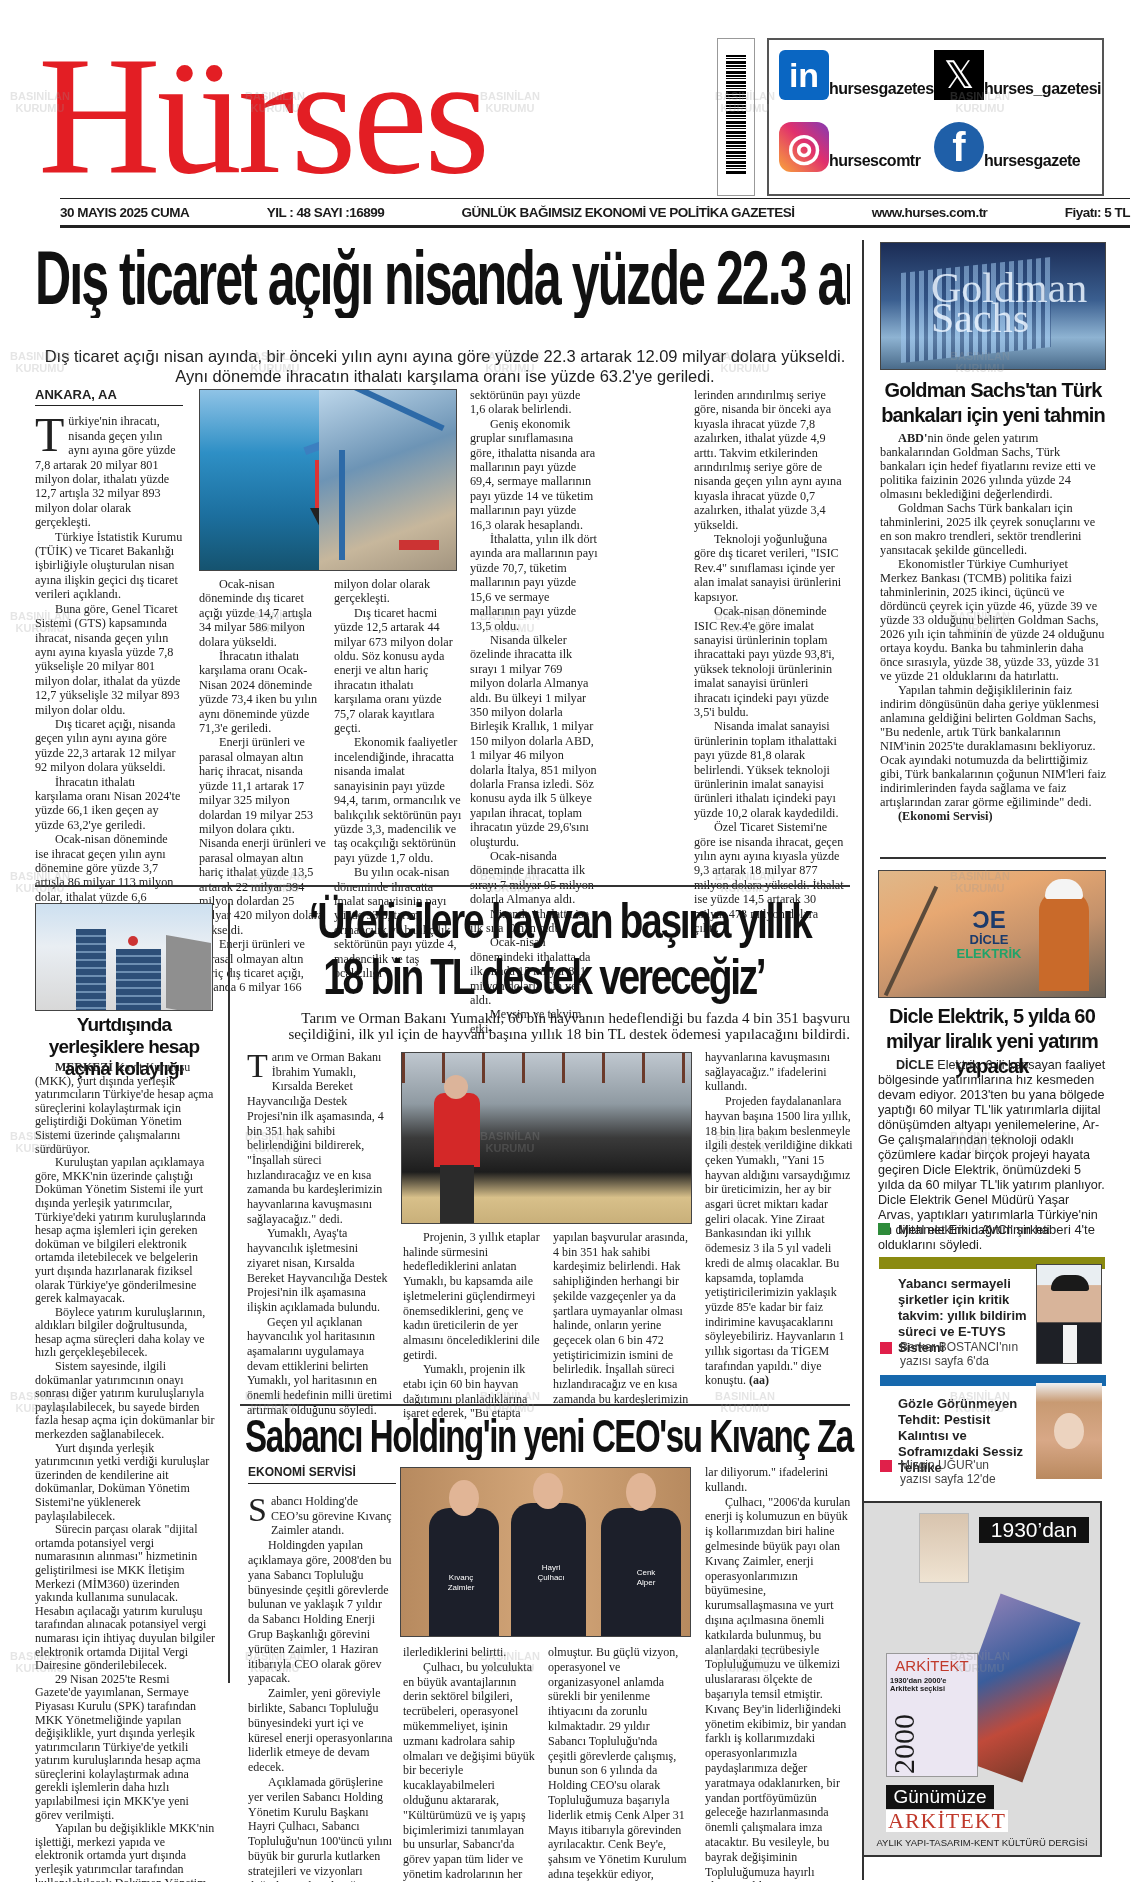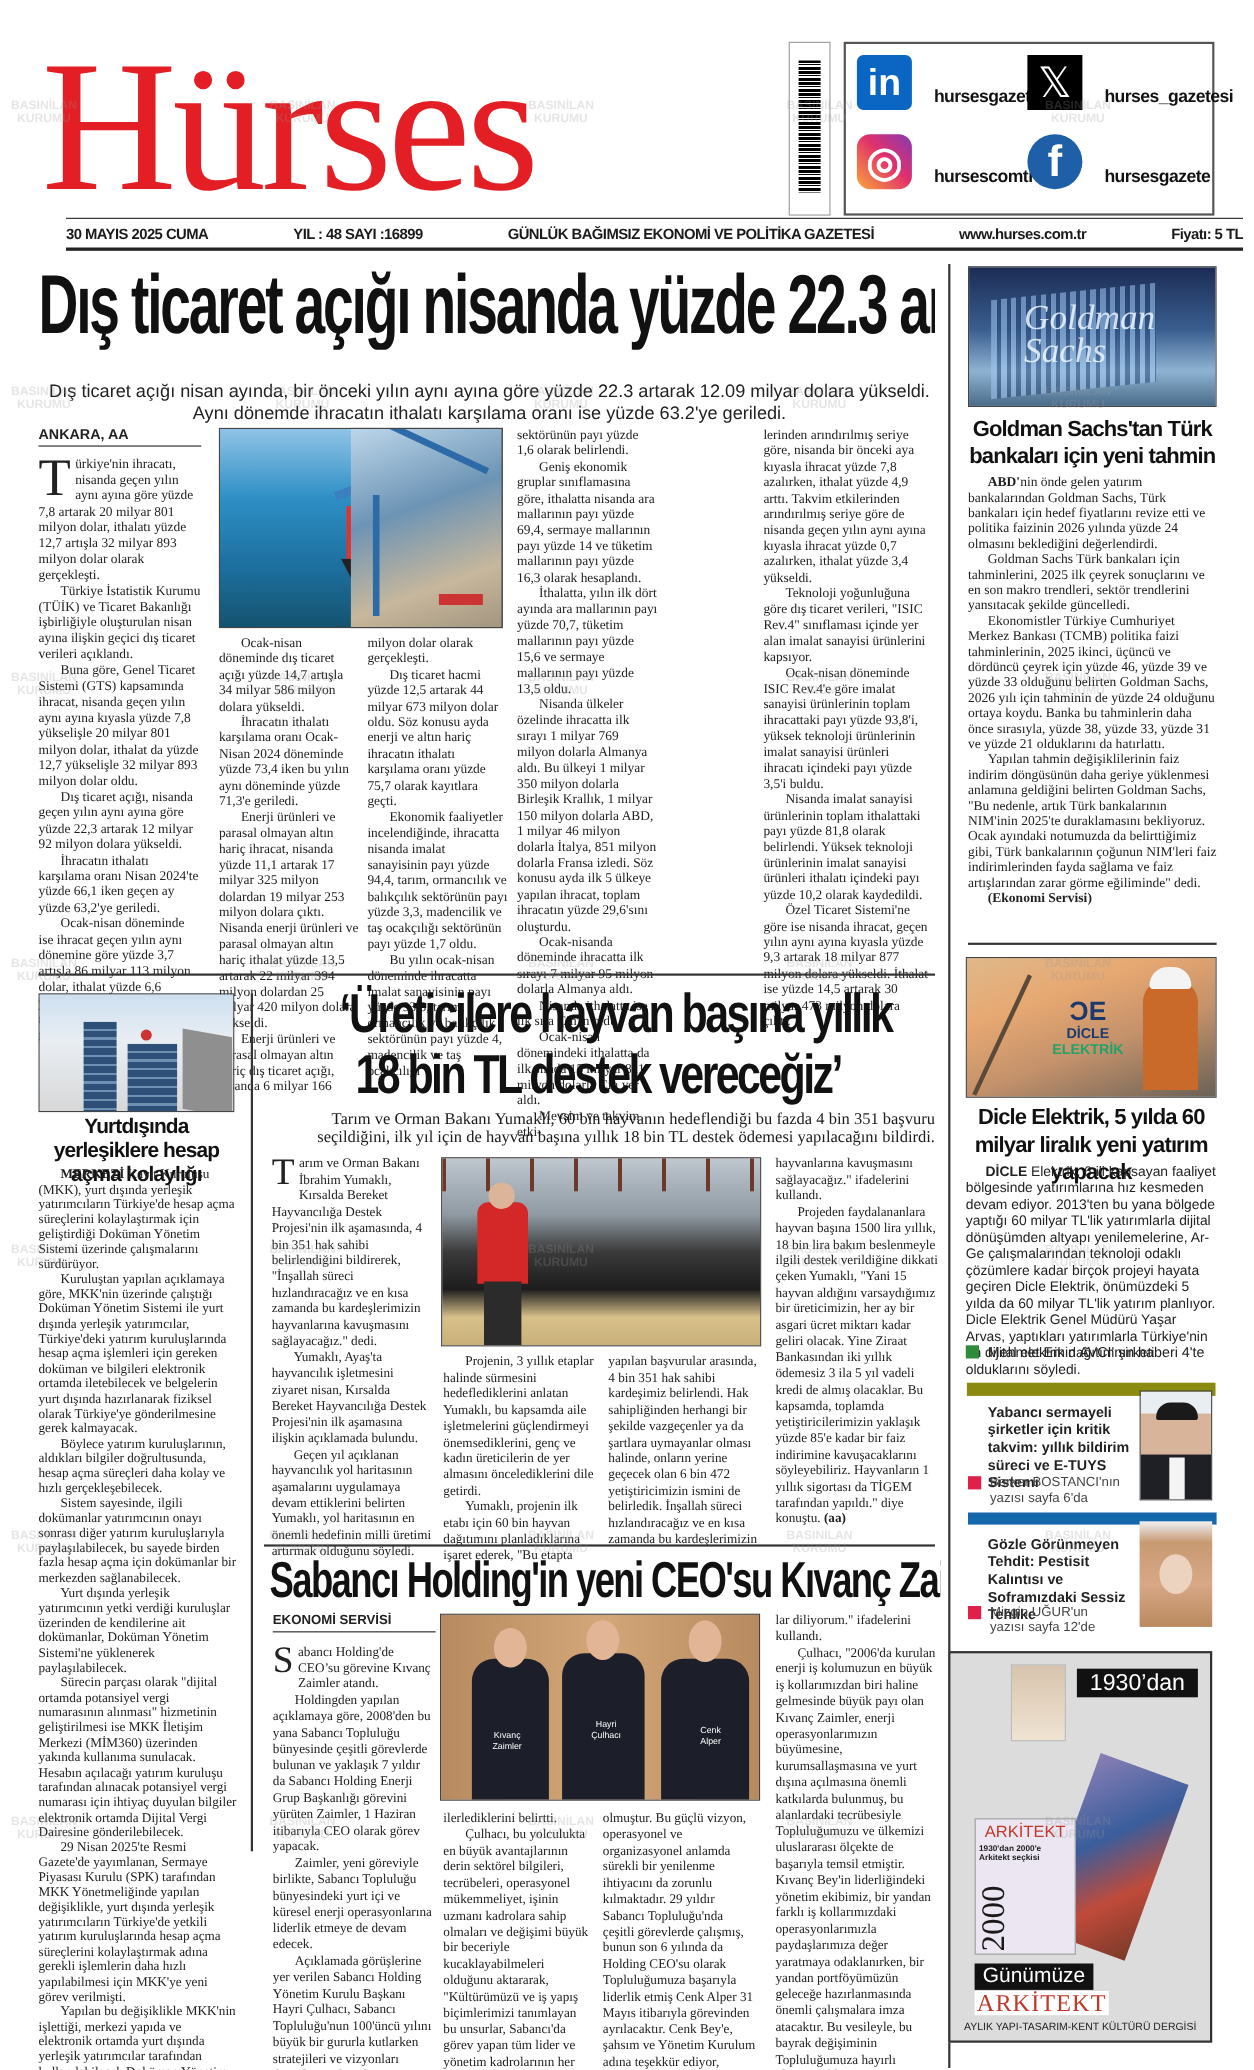--- a/index.html
+++ b/index.html
@@ -1,21 +1,21 @@
 <!DOCTYPE html>
 <html><head>
 <meta charset="utf-8">
 <style>
   * { box-sizing: border-box; margin: 0; padding: 0; }
   body { width: 1140px; height: 1882px; background: #fff; font-family: "Liberation Serif", serif; color: #1a1a1a; position: relative; overflow: hidden; }
   .abs { position: absolute; }
   .masthead-logo { left: 38px; top: 40px; font-family: "Liberation Serif", serif; font-size: 170px; color: #e31e24; letter-spacing: -4px; line-height: 150px; font-weight: normal; }
   .barcode { left: 717px; top: 38px; width: 38px; height: 158px; border: 1px solid #999; background: repeating-linear-gradient(to bottom, #000 0 2px, #fff 2px 3px, #000 3px 4px, #fff 4px 6px, #000 6px 9px, #fff 9px 10px); background-size: 20px 120px; background-repeat: no-repeat; background-position: 8px 16px; }
   .social-box { left: 767px; top: 38px; width: 337px; height: 158px; border: 2px solid #555; }
-  .social-item { position: absolute; display: flex; align-items: flex-end; gap: 20px; }
+  .social-item { position: absolute; display: flex; align-items: flex-end; gap: 0; }
   .social-icon { width: 50px; height: 50px; border-radius: 6px; display: flex; align-items: center; justify-content: center; color: #fff; font-family: "Liberation Sans", sans-serif; font-weight: bold; }
   .social-handle { font-family: "Liberation Sans", sans-serif; font-weight: bold; font-size: 16px; color: #111; letter-spacing: -0.5px; margin-bottom: 2px; }
   .dateline { left: 35px; top: 198px; width: 1070px; height: 30px; border-top: 1.5px solid #222; border-bottom: 3px solid #222; display: flex; justify-content: space-between; align-items: center; font-family: "Liberation Sans", sans-serif; font-weight: bold; font-size: 13.5px; letter-spacing: -0.5px; margin-left: 25px; }
   .headline-xl { font-family: "Liberation Sans", sans-serif; font-weight: bold; color: #111; letter-spacing: -3px; transform-origin: left top; white-space: nowrap; }
   .deck { font-family: "Liberation Sans", sans-serif; font-size: 16.5px; text-align: center; color: #222; line-height: 20px; }
   .col { font-size: 12.2px; line-height: 14.4px; text-align: left; color: #222; }
   .col p { text-indent: 20px; }
   .col p.noind { text-indent: 0; }
   .dropcap { float: left; font-size: 48px; line-height: 38px; margin-right: 4px; margin-top: 2px; }
   .byline { font-family: "Liberation Sans", sans-serif; font-weight: bold; font-size: 13px; border-bottom: 1.5px solid #222; padding-bottom: 3px; }
@@ -124,21 +124,21 @@
   <p>Ocak-nisan döneminde ISIC Rev.4'e göre imalat sanayisi ürünlerinin toplam ihracattaki payı yüzde 93,8'i, yüksek teknoloji ürünlerinin imalat sanayisi ürünleri ihracatı içindeki payı yüzde 3,5'i buldu.</p>
   <p>Nisanda imalat sanayisi ürünlerinin toplam ithalattaki payı yüzde 81,8 olarak belirlendi. Yüksek teknoloji ürünlerinin imalat sanayisi ürünleri ithalatı içindeki payı yüzde 10,2 olarak kaydedildi.</p>
   <p>Özel Ticaret Sistemi'ne göre ise nisanda ihracat, geçen yılın aynı ayına kıyasla yüzde 9,3 artarak 18 milyar 877 milyon dolara yükseldi. İthalat ise yüzde 14,5 artarak 30 milyar 473 milyon dolara çıktı.</p>
 </div>
 
 <div class="vrule" style="left:862px; top:240px; height:1640px; width:2px;"></div>
 <div class="hrule" style="left:35px; top:885px; width:815px;"></div>
 
 <div class="photo" style="left:880px; top:242px; width:226px; height:128px; background:linear-gradient(180deg,#1b2c55 0%,#3a5e8f 45%,#8eb3d2 75%,#4a6b8a 100%);">
   <div style="position:absolute; left:20px; top:22px; width:150px; height:90px; background:repeating-linear-gradient(90deg,rgba(160,200,240,.55) 0 5px,rgba(40,70,120,.5) 5px 9px); transform:skewY(-6deg);"></div>
-  <div style="position:absolute; left:50px; top:30px; font-family:'Liberation Serif',serif; font-size:32px; line-height:30px; color:rgba(235,245,255,.85);font-style:italic;">Goldman Sachs</div>
+  <div style="position:absolute; left:50px; top:30px; font-family:'Liberation Serif',serif; font-size:42px; line-height:30px; color:rgba(235,245,255,.85);">Goldman Sachs</div>
 </div>
 <div class="abs side-title" style="left:880px; top:378px; width:226px; font-size:20px; line-height:25px;">Goldman Sachs'tan Türk bankaları için yeni tahmin</div>
 <div class="abs side-text" style="left:880px; top:431px; width:226px;">
   <p><b>ABD'</b><span>nin önde gelen yatırım bankalarından Goldman Sachs, Türk bankaları için hedef fiyatlarını revize etti ve politika faizinin 2026 yılında yüzde 24 olmasını beklediğini değerlendirdi.</span></p>
   <p>Goldman Sachs Türk bankaları için tahminlerini, 2025 ilk çeyrek sonuçlarını ve en son makro trendleri, sektör trendlerini yansıtacak şekilde güncelledi.</p>
   <p>Ekonomistler Türkiye Cumhuriyet Merkez Bankası (TCMB) politika faizi tahminlerinin, 2025 ikinci, üçüncü ve dördüncü çeyrek için yüzde 46, yüzde 39 ve yüzde 33 olduğunu belirten Goldman Sachs, 2026 yılı için tahminin de yüzde 24 olduğunu ortaya koydu. Banka bu tahminlerin daha önce sırasıyla, yüzde 38, yüzde 33, yüzde 31 ve yüzde 21 olduklarını da hatırlattı.</p>
   <p>Yapılan tahmin değişiklilerinin faiz indirim döngüsünün daha geriye yüklenmesi anlamına geldiğini belirten Goldman Sachs, "Bu nedenle, artık Türk bankalarının NIM'inin 2025'te duraklamasını bekliyoruz. Ocak ayındaki notumuzda da belirttiğimiz gibi, Türk bankalarının çoğunun NIM'leri faiz indirimlerinden fayda sağlama ve faiz artışlarından zarar görme eğiliminde" dedi.</p>
   <p class="noind"><b>(Ekonomi Servisi)</b></p>
 </div>
 <div class="hrule" style="left:880px; top:857px; width:226px; height:1.5px;"></div>

